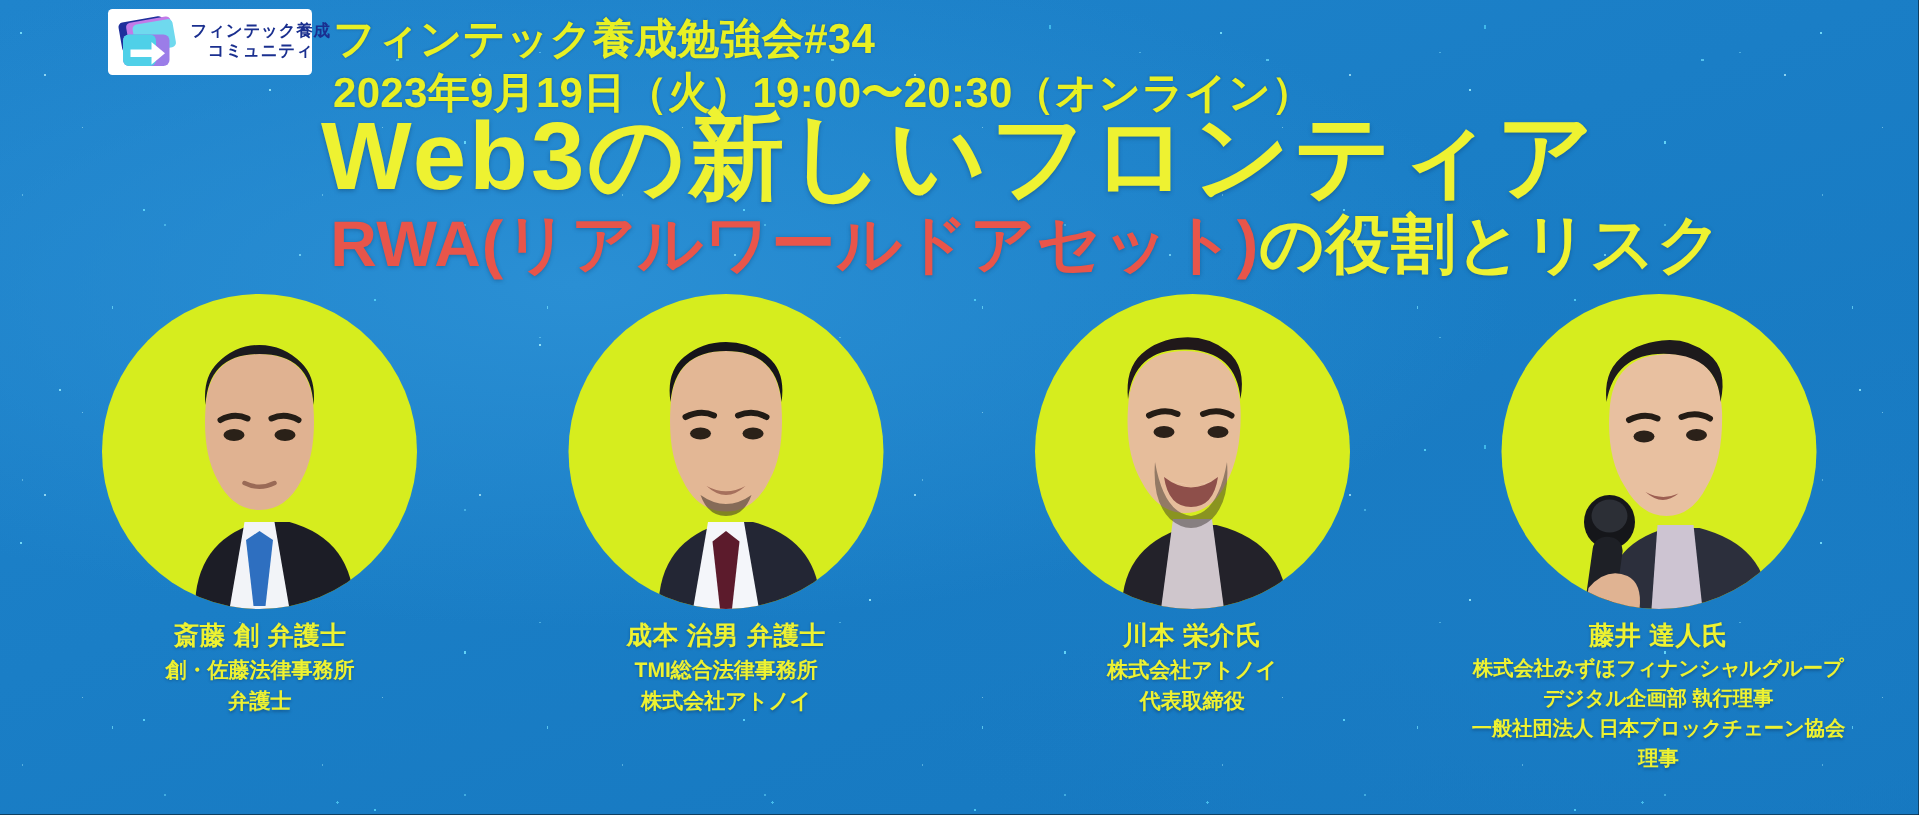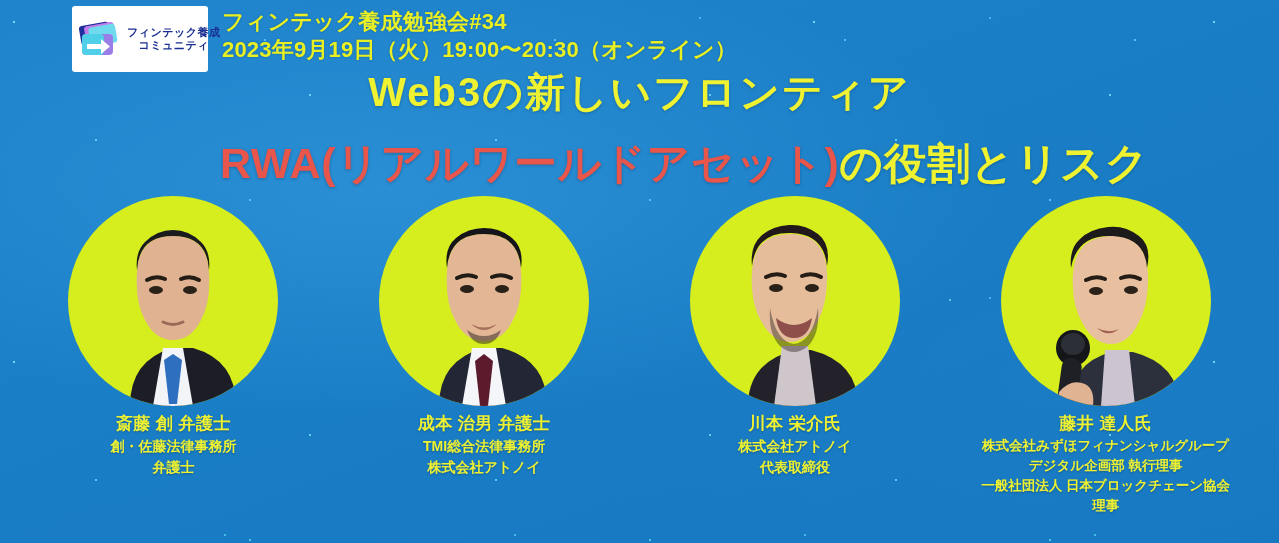--- a/index.html
+++ b/index.html
@@ -55,52 +55,52 @@
     background-size:200px 190px;
     opacity:.55;
   }
 
   
   .header{
     position:absolute; left:72px; top:6px;
     display:flex; align-items:flex-start; gap:14px;
   }
   .logo{
-    width:136px; height:66px; background:#ffffff; border-radius:3px;
+    width:136px; height:44px; background:#ffffff; border-radius:3px;
     display:flex; align-items:center; gap:4px; padding:4px 5px;
     flex:none;
   }
   .logo-mark{ width:46px; height:40px; flex:none; }
   .logo-text{
     display:flex; flex-direction:column; align-items:center; justify-content:center;
     line-height:1.15; flex:1;
   }
   .logo-text span{
     color:#1a2f8f; font-weight:bold; letter-spacing:.5px;
     font-size:11px; white-space:nowrap;
   }
 
   .header-lines{ padding-top:2px; }
   .header-lines div{
     color:#e8f024;
     font-weight:bold;
-    font-size:22px;
+    font-size:28px;
     line-height:1.28;
     letter-spacing:.2px;
     white-space:nowrap;
     text-shadow:0 0 2px rgba(12,50,90,.45);
   }
 
   
   .title{
     position:absolute; left:0; right:0; top:72px;
     text-align:center;
     color:#eef231;
     font-weight:bold;
-    font-size:40px;
+    font-size:64px;
     line-height:1.02;
     letter-spacing:2px;
     white-space:nowrap;
     text-shadow:0 1px 3px rgba(10,45,85,.35);
   }
   .subtitle{
     position:absolute; left:0; right:0; top:141px;
     text-align:center;
     font-weight:bold;
     font-size:43px;

